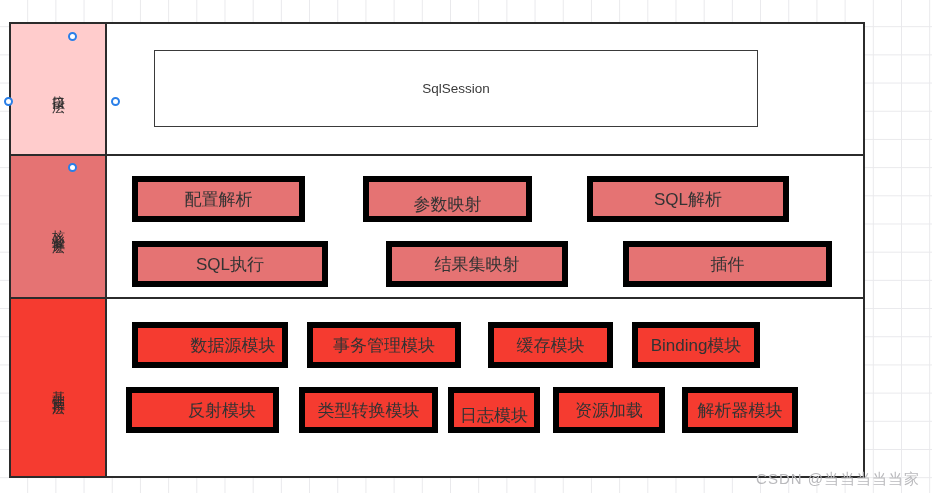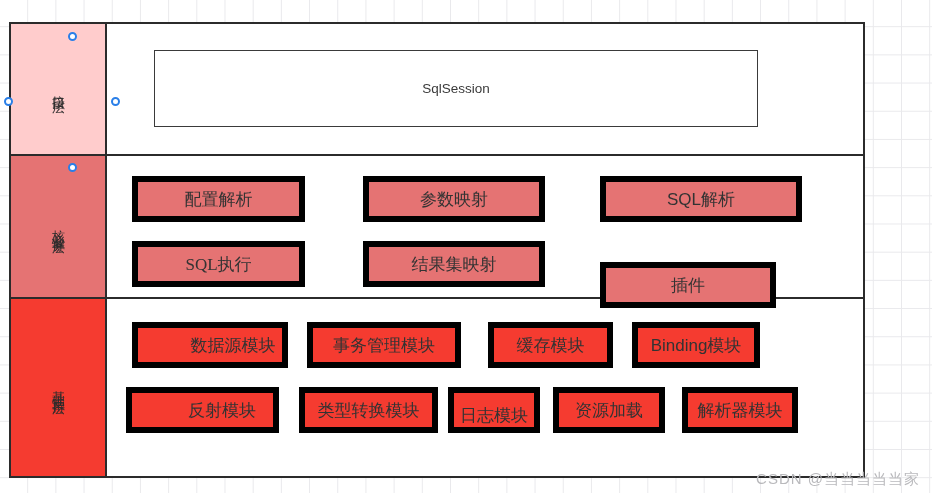--- a/index.html
+++ b/index.html
@@ -113,36 +113,36 @@
     <div class="layer" id="layer-core">
       <div class="layer-label" id="label-core">
         <span>核心业务层</span>
       </div>
       <div class="layer-body">
 
         <div class="mod-row" id="core-row1">
           <div class="mod core" style="width:173px;">
             <span>配置解析</span>
           </div>
-          <div class="mod core" style="width:182px;margin-left:58px;">
+          <div class="mod core" style="width:169px;margin-left:58px;align-items:flex-end;">
             <span>参数映射</span>
           </div>
           <div class="mod core" style="width:202px;margin-left:55px;">
             <span>SQL解析</span>
           </div>
         </div>
 
         <div class="mod-row" id="core-row2">
-          <div class="mod core" style="width:173px;font-family:Liberation Serif, serif;">
+          <div class="mod core" style="width:196px;">
             <span>SQL执行</span>
           </div>
           <div class="mod core" style="width:182px;margin-left:58px;">
             <span>结果集映射</span>
           </div>
-          <div class="mod core" style="width:176px;margin-left:55px;margin-top:21px;">
+          <div class="mod core" style="width:209px;margin-left:55px;">
             <span>插件</span>
           </div>
         </div>
 
       </div>
     </div>
 
     <div class="layer" id="layer-foundation">
       <div class="layer-label" id="label-foundation">
         <span>基础支持层</span>

